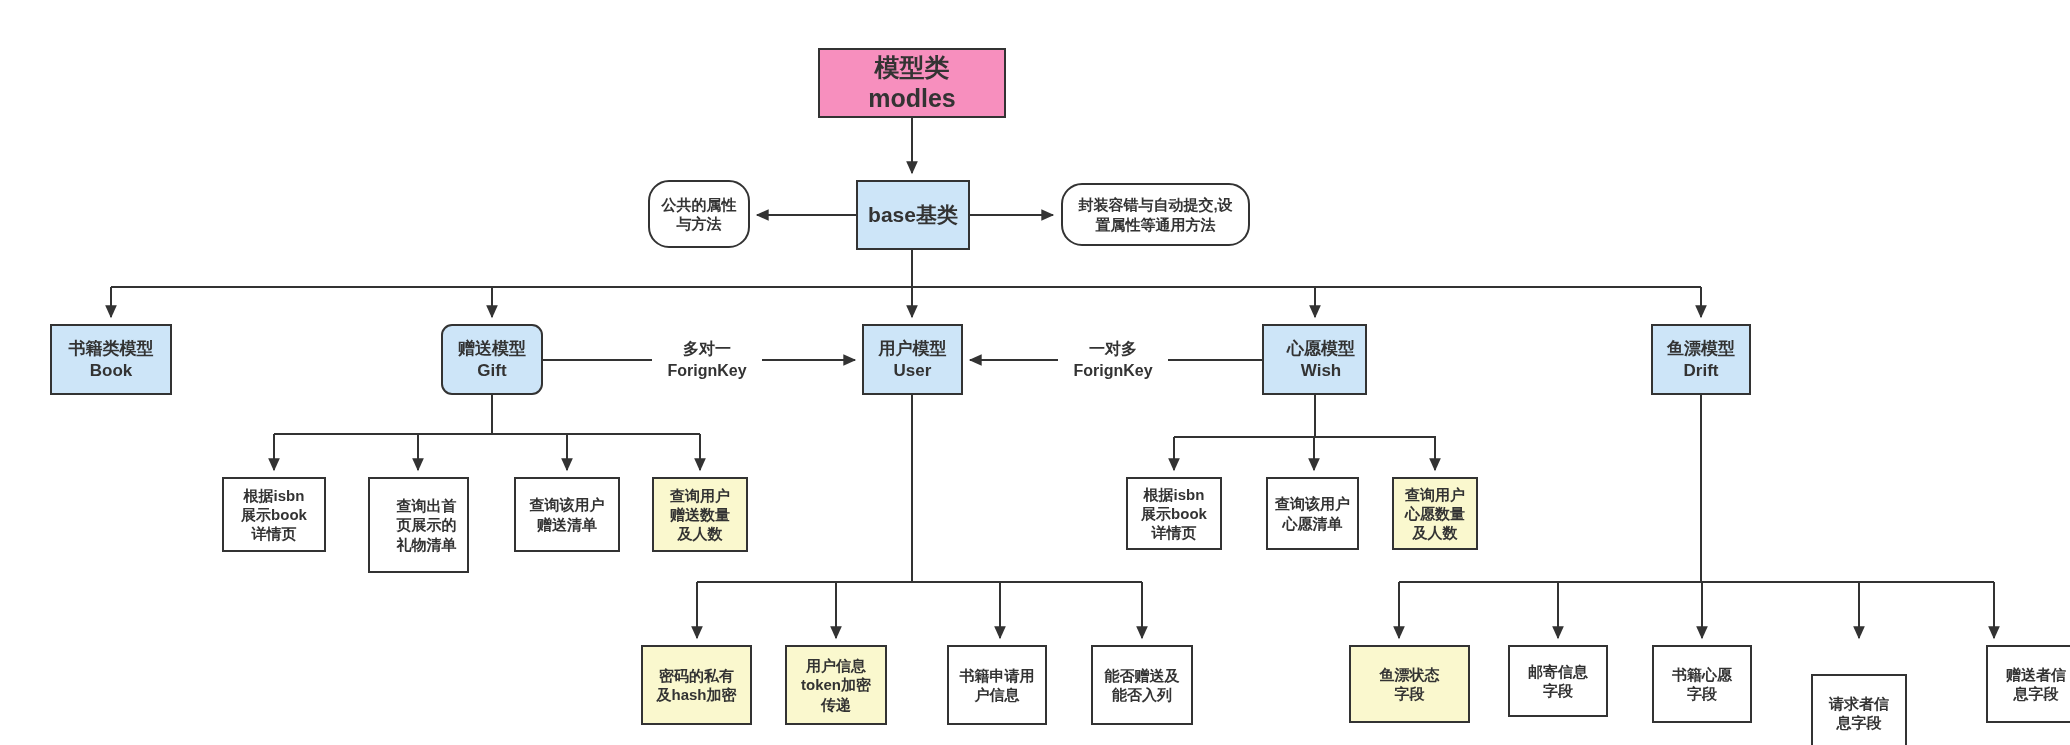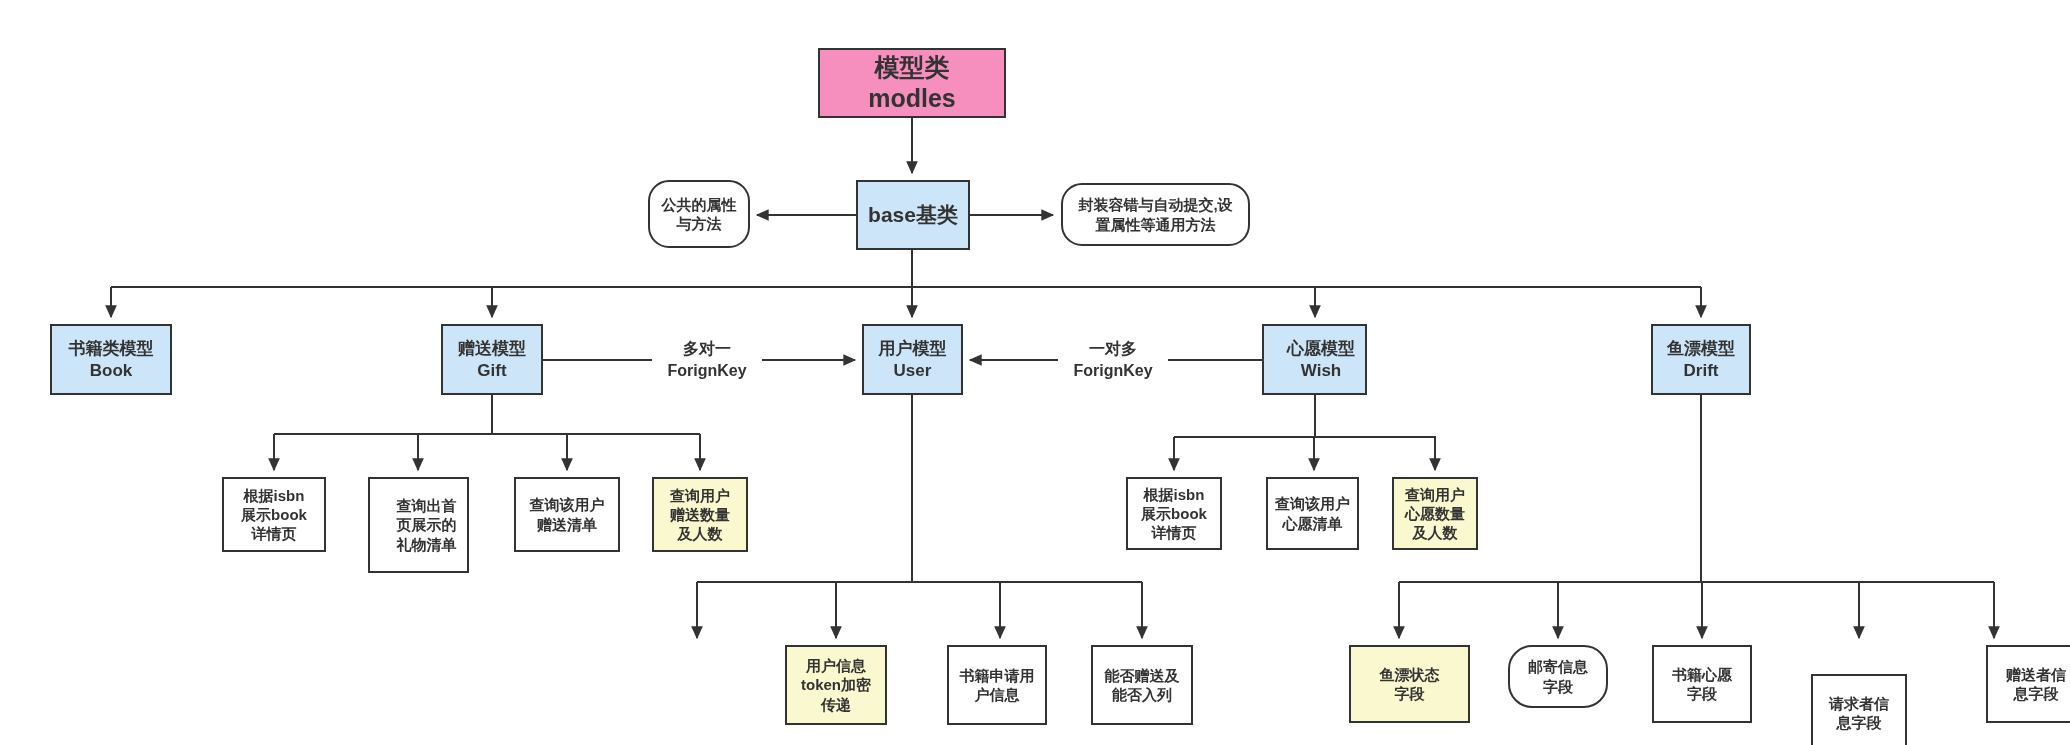--- a/index.html
+++ b/index.html
@@ -95,21 +95,21 @@
 modles</div>
 
   <div class="node blue lvl1" style="left:856px;top:180px;width:114px;height:70px;">base基类</div>
   <div class="node note" style="left:648px;top:180px;width:102px;height:68px;">公共的属性
 与方法</div>
   <div class="node note" style="left:1061px;top:183px;width:189px;height:63px;">封装容错与自动提交,设
 置属性等通用方法</div>
 
   <div class="node blue lvl2" style="left:50px;top:324px;width:122px;height:71px;">书籍类模型
 Book</div>
-  <div class="node blue lvl2" style="left:441px;top:324px;width:102px;height:71px;">赠送模型
+  <div class="node blue lvl2" style="left:441px;top:324px;width:102px;height:71px;border-radius:11px;">赠送模型
 Gift</div>
   <div class="node blue lvl2" style="left:862px;top:324px;width:101px;height:71px;">用户模型
 User</div>
   <div class="node blue lvl2" style="left:1262px;top:324px;width:105px;height:71px;padding-left:13px;">心愿模型
 Wish</div>
   <div class="node blue lvl2" style="left:1651px;top:324px;width:100px;height:71px;">鱼漂模型
 Drift</div>
 
   <div class="edge-label" style="left:652px;top:334px;width:110px;height:52px;">多对一
 ForignKey</div>
@@ -130,31 +130,33 @@
 
   <div class="node leaf" style="left:1126px;top:477px;width:96px;height:73px;">根据isbn
 展示book
 详情页</div>
   <div class="node leaf" style="left:1266px;top:477px;width:93px;height:73px;">查询该用户
 心愿清单</div>
   <div class="node leaf yellow" style="left:1392px;top:477px;width:86px;height:73px;">查询用户
 心愿数量
 及人数</div>
 
+  <div class="node leaf yellow" style="left:641px;top:645px;width:111px;height:80px;">密码的私有
+及hash加密</div>
   <div class="node leaf yellow" style="left:785px;top:645px;width:102px;height:80px;">用户信息
 token加密
 传递</div>
   <div class="node leaf" style="left:947px;top:645px;width:100px;height:80px;">书籍申请用
 户信息</div>
   <div class="node leaf" style="left:1091px;top:645px;width:102px;height:80px;">能否赠送及
 能否入列</div>
 
   <div class="node leaf yellow" style="left:1349px;top:645px;width:121px;height:78px;">鱼漂状态
 字段</div>
-  <div class="node leaf" style="left:1508px;top:645px;width:100px;height:63px;border-radius:24px;">邮寄信息
+  <div class="node leaf" style="left:1508px;top:645px;width:100px;height:72px;">邮寄信息
 字段</div>
   <div class="node leaf" style="left:1652px;top:645px;width:100px;height:78px;">书籍心愿
 字段</div>
   <div class="node leaf" style="left:1811px;top:645px;width:96px;height:78px;margin-top:29px;">请求者信
 息字段</div>
   <div class="node leaf" style="left:1944px;top:645px;width:100px;height:78px;margin-left:42px;">赠送者信
 息字段</div>
 
 </div>
 

